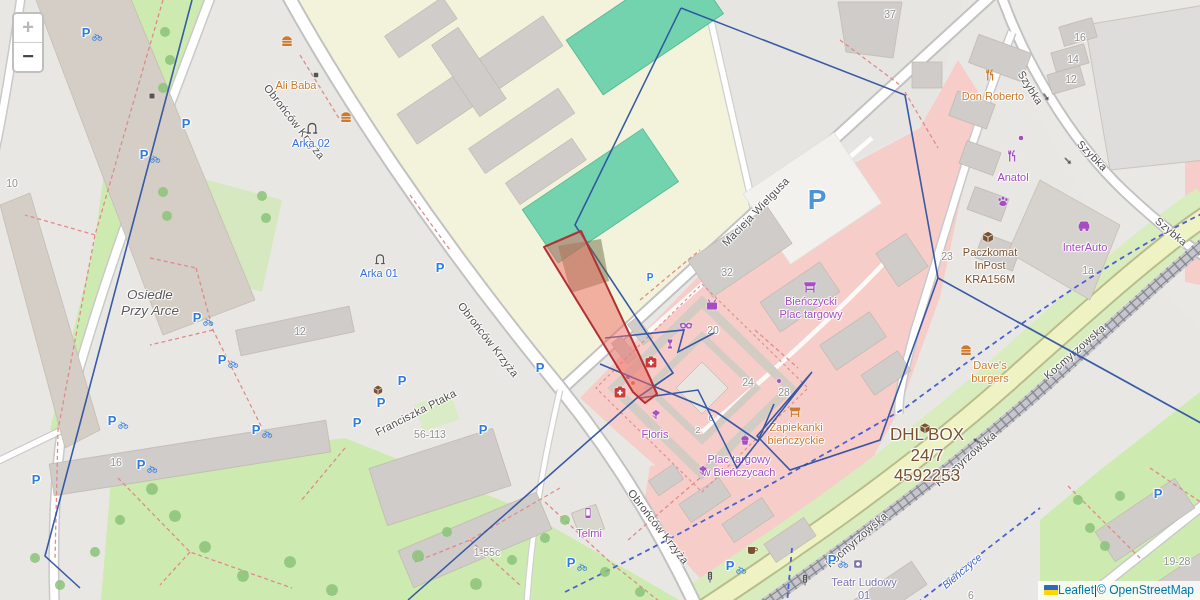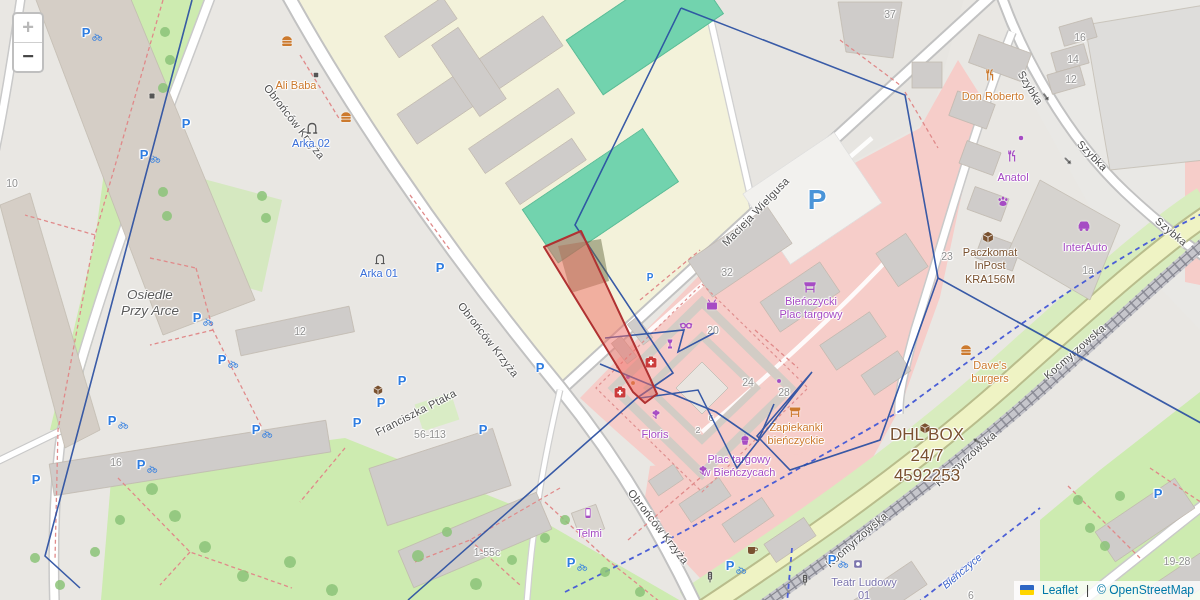--- a/index.html
+++ b/index.html
@@ -10,21 +10,21 @@
   .lbl{position:absolute;white-space:pre;text-align:center;line-height:1.22;font-size:11px;color:#4f4f4f;
        text-shadow:-1px 0 1px #fff,1px 0 1px #fff,0 -1px 1px #fff,0 1px 1px #fff,1px 1px 1px #fff,-1px -1px 1px #fff;}
   .street{letter-spacing:.3px;}
   .num{color:#909090;font-size:10.5px;}
   .p-marker{font-weight:bold;display:flex;align-items:flex-end;gap:1px;}
   .micon{position:absolute;line-height:0;filter:drop-shadow(0 0 1px rgba(255,255,255,.85));}
   #zoom-control{position:absolute;left:12px;top:12px;z-index:1000;width:28px;background:#fff;border:2px solid rgba(0,0,0,.25);border-radius:5px;overflow:hidden;}
   #zoom-control a{display:block;width:28px;height:28px;line-height:27px;text-align:center;font-size:20px;font-weight:bold;color:#444;text-decoration:none;cursor:pointer;user-select:none;}
   #zoom-control a.disabled{color:#b9b9b9;cursor:default;}
   #zoom-control a:first-child{border-bottom:1px solid #cfcfcf;}
-  #attribution{position:absolute;right:0;bottom:0;z-index:1000;background:rgba(255,255,255,.8);padding:2px 6px 3px 6px;font-size:12px;color:#333;display:flex;align-items:center;gap:8px;}
+  #attribution{position:absolute;right:0;bottom:0;z-index:1000;background:rgba(255,255,255,.8);padding:2px 6px 3px 6px;font-size:12px;color:#333;display:flex;align-items:center;gap:0;}
   #attribution a{color:#0078A8;text-decoration:none;}
   .flag{display:inline-block;width:14px;height:10px;background:linear-gradient(#2f66c4 0 50%,#ffd500 50% 100%);border-radius:1px;}
 </style>
 </head>
 <body>
 
 <div id="viewport">
 
   <svg id="basemap" width="1200" height="600" viewBox="0 0 1200 600">
     <rect width="1200" height="600" fill="#e9e7e3"></rect>

